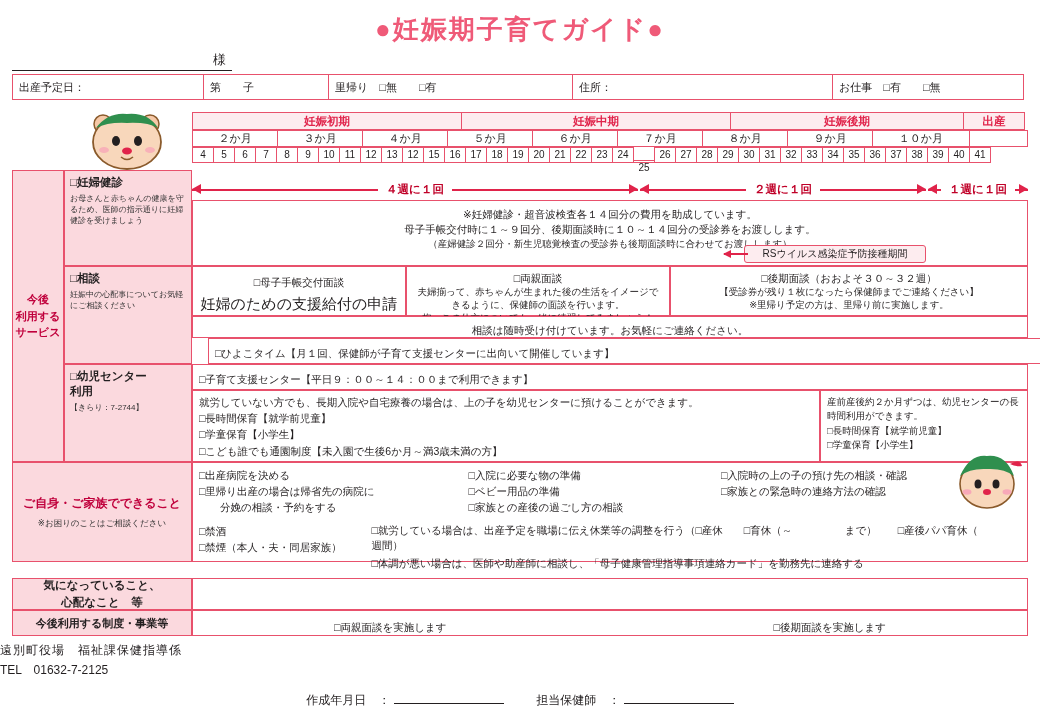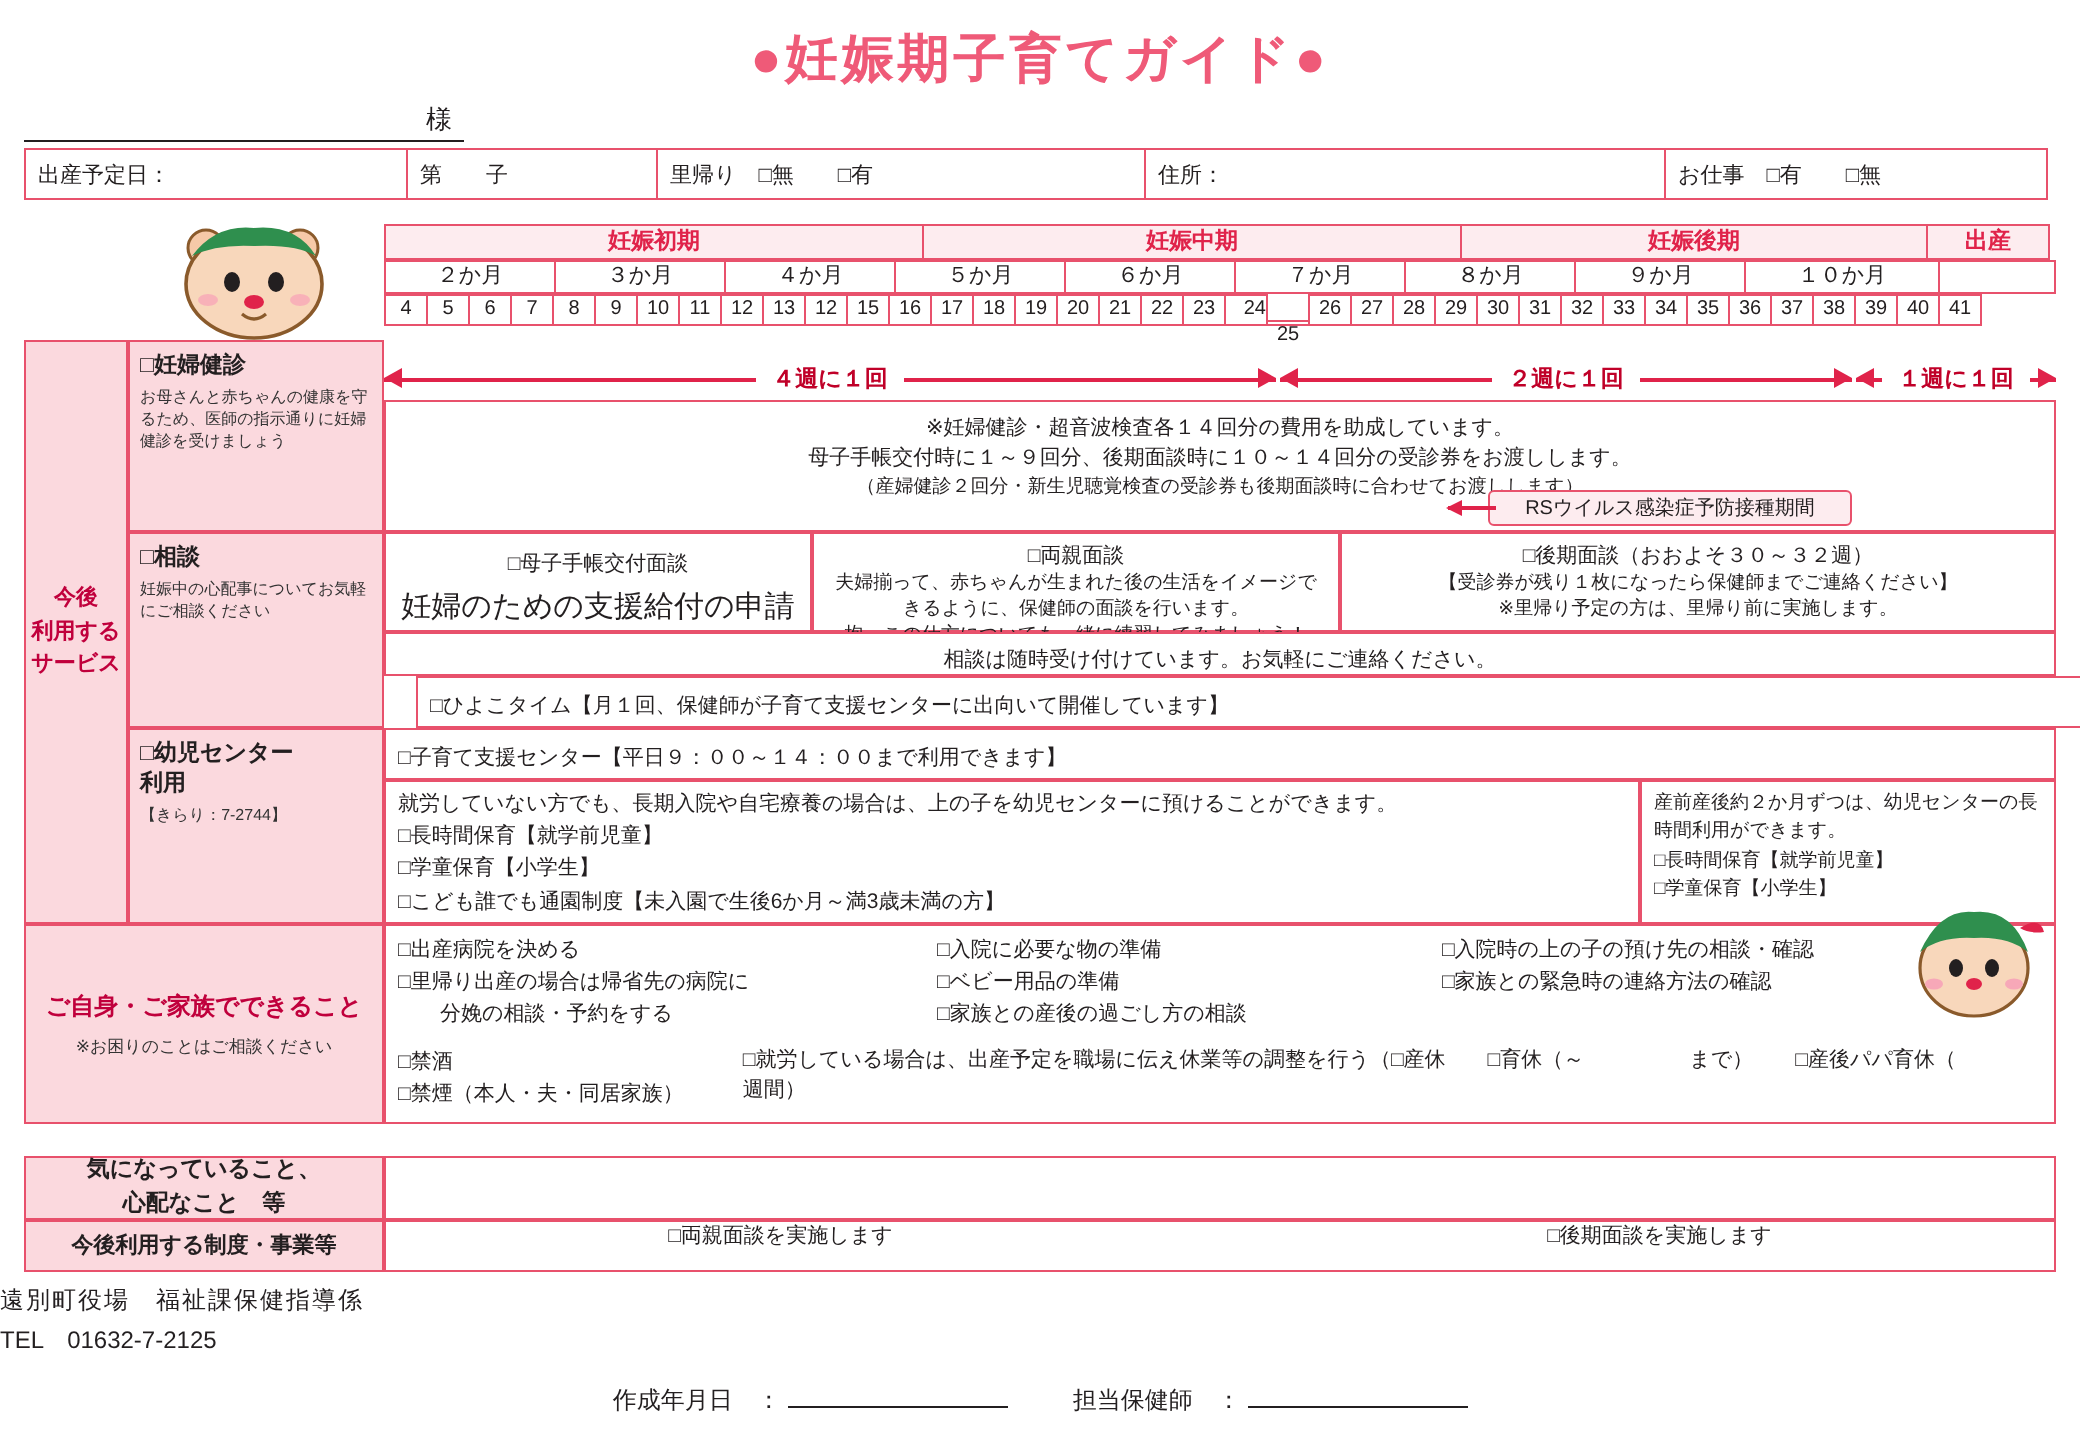--- a/index.html
+++ b/index.html
@@ -235,21 +235,21 @@
         <div style="width: 22px;">12</div>
         <div style="width: 22px;">15</div>
         <div style="width: 22px;">16</div>
         <div style="width: 22px;">17</div>
         <div style="width: 22px;">18</div>
         <div style="width: 22px;">19</div>
         <div style="width: 22px;">20</div>
         <div style="width: 22px;">21</div>
         <div style="width: 22px;">22</div>
         <div style="width: 22px;">23</div>
-        <div style="width: 22px; text-align: right;">24</div>
+        <div style="width: 22px;">24</div>
         <div style="width: 22px; margin-top: 13px;">25</div>
         <div style="width: 22px;">26</div>
         <div style="width: 22px;">27</div>
         <div style="width: 22px;">28</div>
         <div style="width: 22px;">29</div>
         <div style="width: 22px;">30</div>
         <div style="width: 22px;">31</div>
         <div style="width: 22px;">32</div>
         <div style="width: 22px;">33</div>
         <div style="width: 22px;">34</div>
@@ -383,20 +383,21 @@
     </div>
     <div class="cols" style="margin-top:6px">
       <div style="width:162px">
           <ul class="chk" id="fam4">
             <li>□禁酒</li>
             <li>□禁煙（本人・夫・同居家族）</li>
           </ul>
         </div>
       <div style="width:650px">
         <div>□就労している場合は、出産予定を職場に伝え休業等の調整を行う（□産休　　□育休（～　　　　　まで）　　□産後パパ育休（　　　週間）</div>
+        <div style="margin-top:3px">□体調が悪い場合は、医師や助産師に相談し、「母子健康管理指導事項連絡カード」を勤務先に連絡する</div>
       </div>
     </div>
   </div>
 
   <svg class="char2" viewBox="0 0 78 60">
     <ellipse cx="39" cy="32" rx="27" ry="24" fill="#f8d7bb" stroke="#8a5a2b" stroke-width="1.6"></ellipse>
     <path d="M12 24 Q22 2 39 4 Q58 2 66 24 Q56 16 39 17 Q22 16 12 24 Z" fill="#2f8f4e"></path>
     <ellipse cx="30" cy="32" rx="3.5" ry="4.5" fill="#231f20"></ellipse>
     <ellipse cx="48" cy="32" rx="3.5" ry="4.5" fill="#231f20"></ellipse>
     <ellipse cx="39" cy="40" rx="4" ry="3" fill="#e0234a"></ellipse>
@@ -407,21 +408,21 @@
 
   <div class="bot-label" style="top:578px;height:32px;">
     <span style="white-space:pre-line">気になっていること、
 心配なこと　等</span>
   </div>
   <div class="bot-cell" style="top:578px;height:32px;"></div>
 
   <div class="bot-label" style="top:610px;height:26px;font-size:11px;">
     <span>今後利用する制度・事業等</span>
   </div>
-  <div class="bot-cell" style="top:610px;height:26px;display:flex;align-items:flex-start;gap:45px;">
+  <div class="bot-cell" style="top:610px;height:26px;display:flex;align-items:flex-end;gap:45px;">
     <span style="width:50%;text-align:center;font-size:10.5px">□両親面談を実施します</span>
     <span style="width:50%;text-align:center;font-size:10.5px">□後期面談を実施します</span>
   </div>
 
   <div class="footer">
     <div class="l1">遠別町役場　福祉課保健指導係</div>
     <div>TEL　01632-7-2125</div>
   </div>
   <div class="sign">
     <span>作成年月日　：</span>

